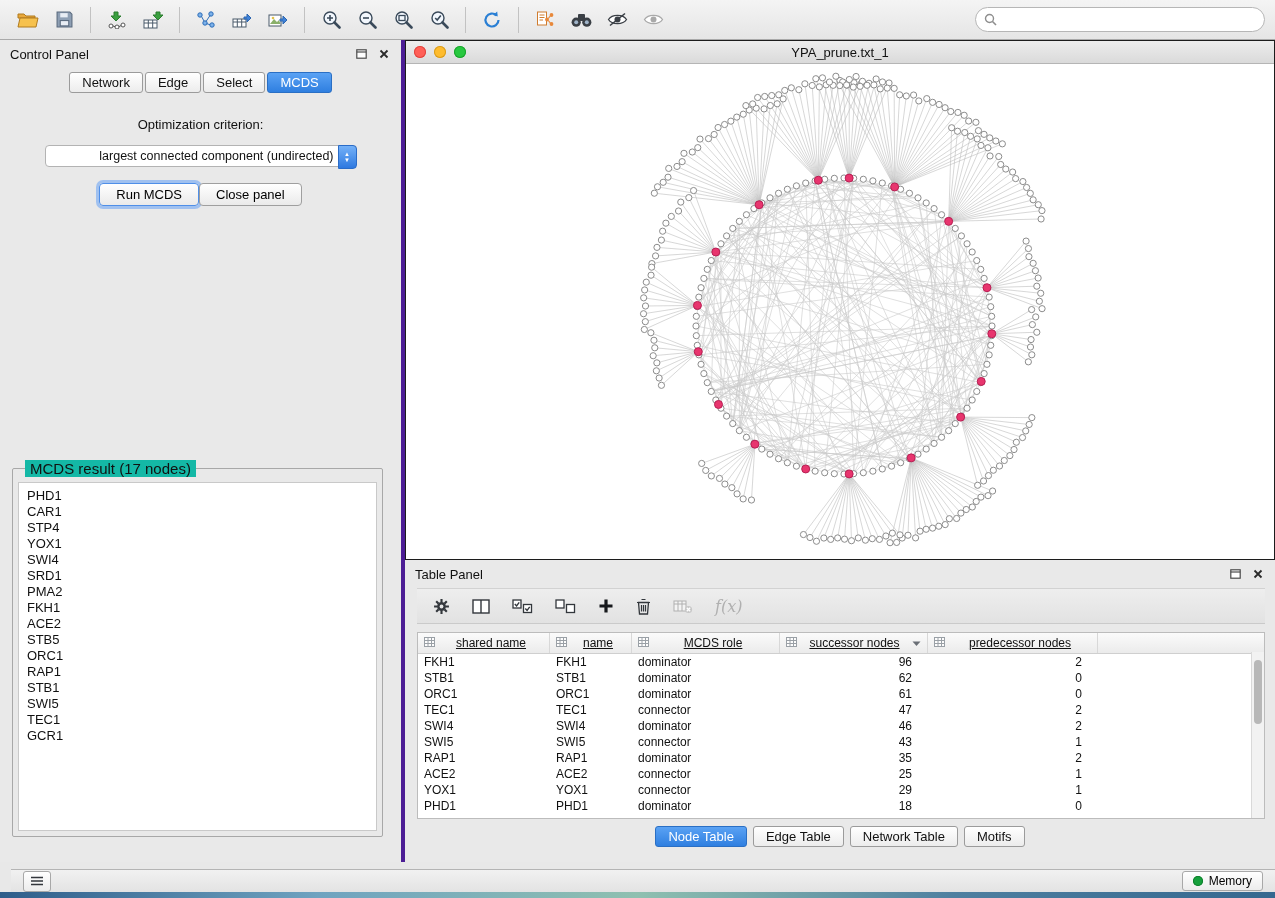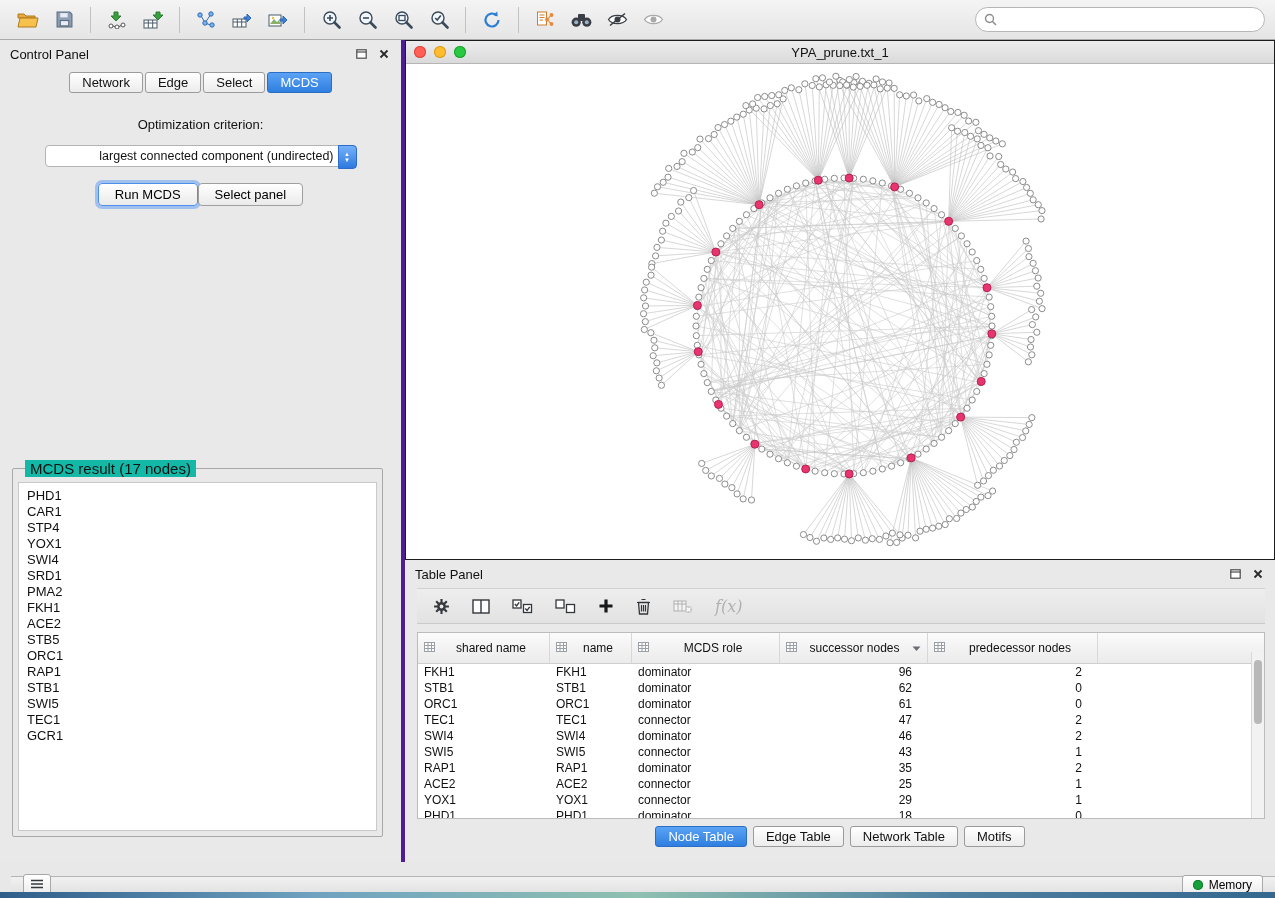--- a/index.html
+++ b/index.html
@@ -105,41 +105,41 @@
     border-top:1px solid #d2d2d2; border-bottom:1px solid #cacaca;
     display:flex; align-items:center; gap:18px; padding:0 14px;
   }
   .tp-btn { border:none; background:transparent; padding:2px; display:flex; align-items:center; }
   .fx { font-family:"DejaVu Serif", serif; font-style:italic; color:#b0b0b0; font-size:16px; }
   #table-wrap {
     margin:8px 10px 0 12px; background:#fff; border:1px solid #bcbcbc;
     position:relative; flex:0 0 187px; overflow:hidden;
   }
   .thead {
-    display:flex; height:31px; background:linear-gradient(#fbfbfb,#ebebeb);
-    border-bottom:1px solid #cfcfcf; font-size:12px;
+    display:flex; height:21px; background:linear-gradient(#fbfbfb,#ebebeb);
+    border-bottom:1px solid #cfcfcf; font-size:12px;text-decoration:underline;
   }
   .th {
     display:flex; align-items:center; gap:4px; padding:0 6px;
     border-right:1px solid #d8d8d8;
   }
   .th .lbl { flex:1; text-align:center; white-space:nowrap; overflow:hidden; }
   .th-fill { flex:1; border-right:none; }
   .trow { display:flex; height:16px; font-size:12px; align-items:center; }
   .td { padding:0 6px; white-space:nowrap; overflow:hidden; }
   .td.num { text-align:right; padding-right:16px; }
   .vscroll {
     position:absolute; top:19px; right:0; bottom:0; width:13px;
     background:#f2f2f2; border-left:1px solid #d9d9d9;
   }
   .vthumb { position:absolute; top:8px; left:2px; width:8px; height:64px; border-radius:4px; background:#b8b8b8; }
   #tp-tabs { display:flex; justify-content:center; gap:6px; padding:7px 12px; }
   
   #status-bar {
-    position:absolute; left:11px; right:0; bottom:6px; height:16px;
+    position:absolute; left:11px; right:0; bottom:6px; height:23px;
     background:linear-gradient(#f1f1f1,#e3e3e3); border-top:1px solid #b4b4b4;
     display:flex; align-items:center; padding:0 12px;
   }
   #menu-btn {
     width:28px; height:21px; border:1px solid #a8a8a8; border-radius:3px;
     background:linear-gradient(#fff,#ececec); display:flex; align-items:center; justify-content:center;
   }
   #memory-btn {
     margin-left:auto; display:flex; align-items:center; gap:6px;
     border:1px solid #a8a8a8; border-radius:3px; background:linear-gradient(#fff,#ececec);
@@ -318,21 +318,21 @@
       <div id="opt-label">Optimization criterion:</div>
       <div id="criterion">
         <span class="val">largest connected component (undirected)</span>
         <span class="stepper">
             <span>▲</span>
             <span>▼</span>
           </span>
       </div>
       <div id="cp-buttons">
         <button class="push-btn focused">Run MCDS</button>
-        <button class="push-btn">Select panel</button>
+        <button class="push-btn">Close panel</button>
       </div>
     </div>
     <div id="result-group">
       <span id="result-title">MCDS result (17 nodes)</span>
       <div id="result-list">
           <div class="result-item">PHD1</div>
           <div class="result-item">CAR1</div>
           <div class="result-item">STP4</div>
           <div class="result-item">YOX1</div>
           <div class="result-item">SWI4</div>

